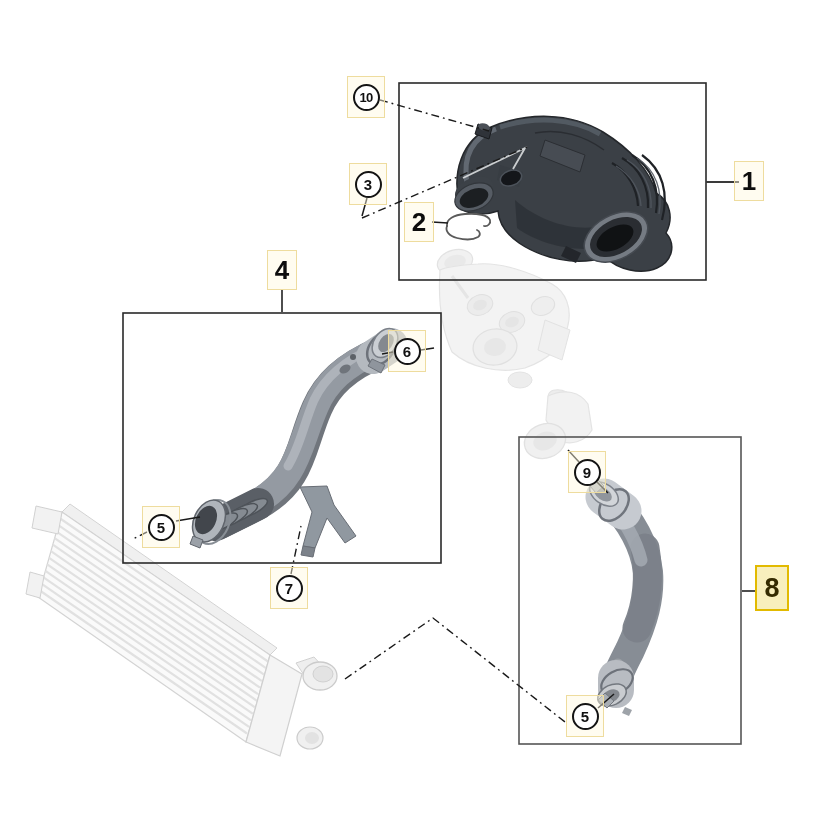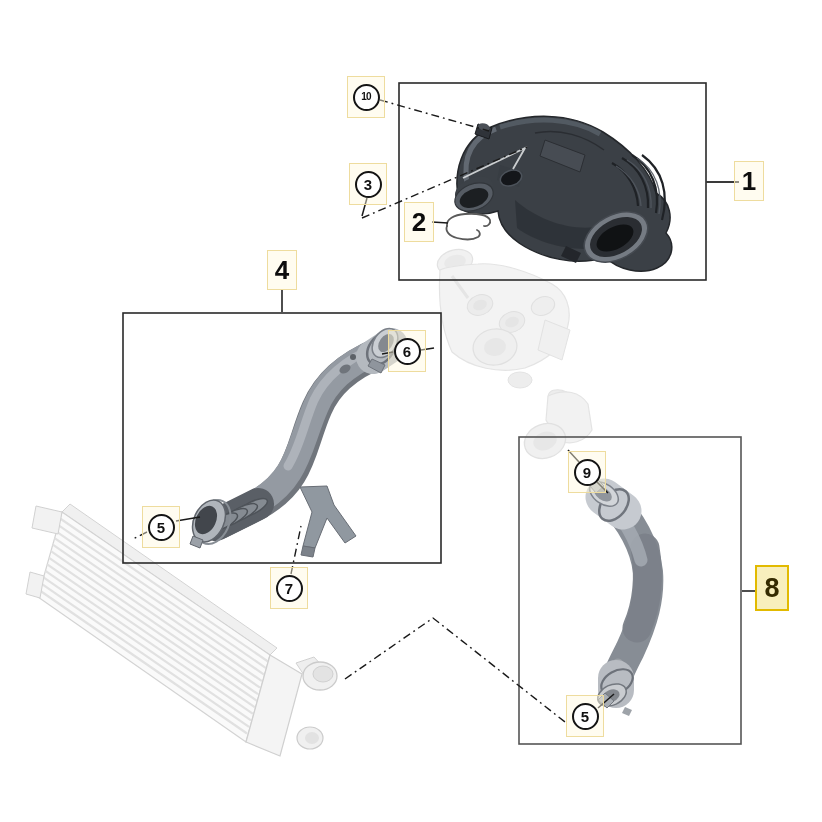--- a/index.html
+++ b/index.html
@@ -16,21 +16,21 @@
     box-sizing:border-box;
   }
   .co{border:1px solid #eedc9e;}
   .co.circ{width:38px;height:42px;}
   .ring{
     width:27px;height:27px;border:2.4px solid #141414;border-radius:50%;
     background:#ffffff;display:flex;align-items:center;justify-content:center;
     font-weight:bold;font-size:15px;color:#111;line-height:1;
     box-sizing:border-box;
   }
-  .co[data-name="callout-10"] .ring{font-size:10px;letter-spacing:-0.8px;}
+  .co[data-name="callout-10"] .ring{font-size:13px;letter-spacing:-0.8px;}
   .co.plain{width:30px;height:40px;}
   .pnum{font-weight:bold;font-size:26px;color:#0d0d0d;line-height:1;}
   .co.sel{
     width:34px;height:46px;background:#f8efbd;border:2px solid #e2ba00;
   }
   .co.sel .pnum{font-size:27px;color:#352b00;}
 </style>
 </head>
 <body>
 

